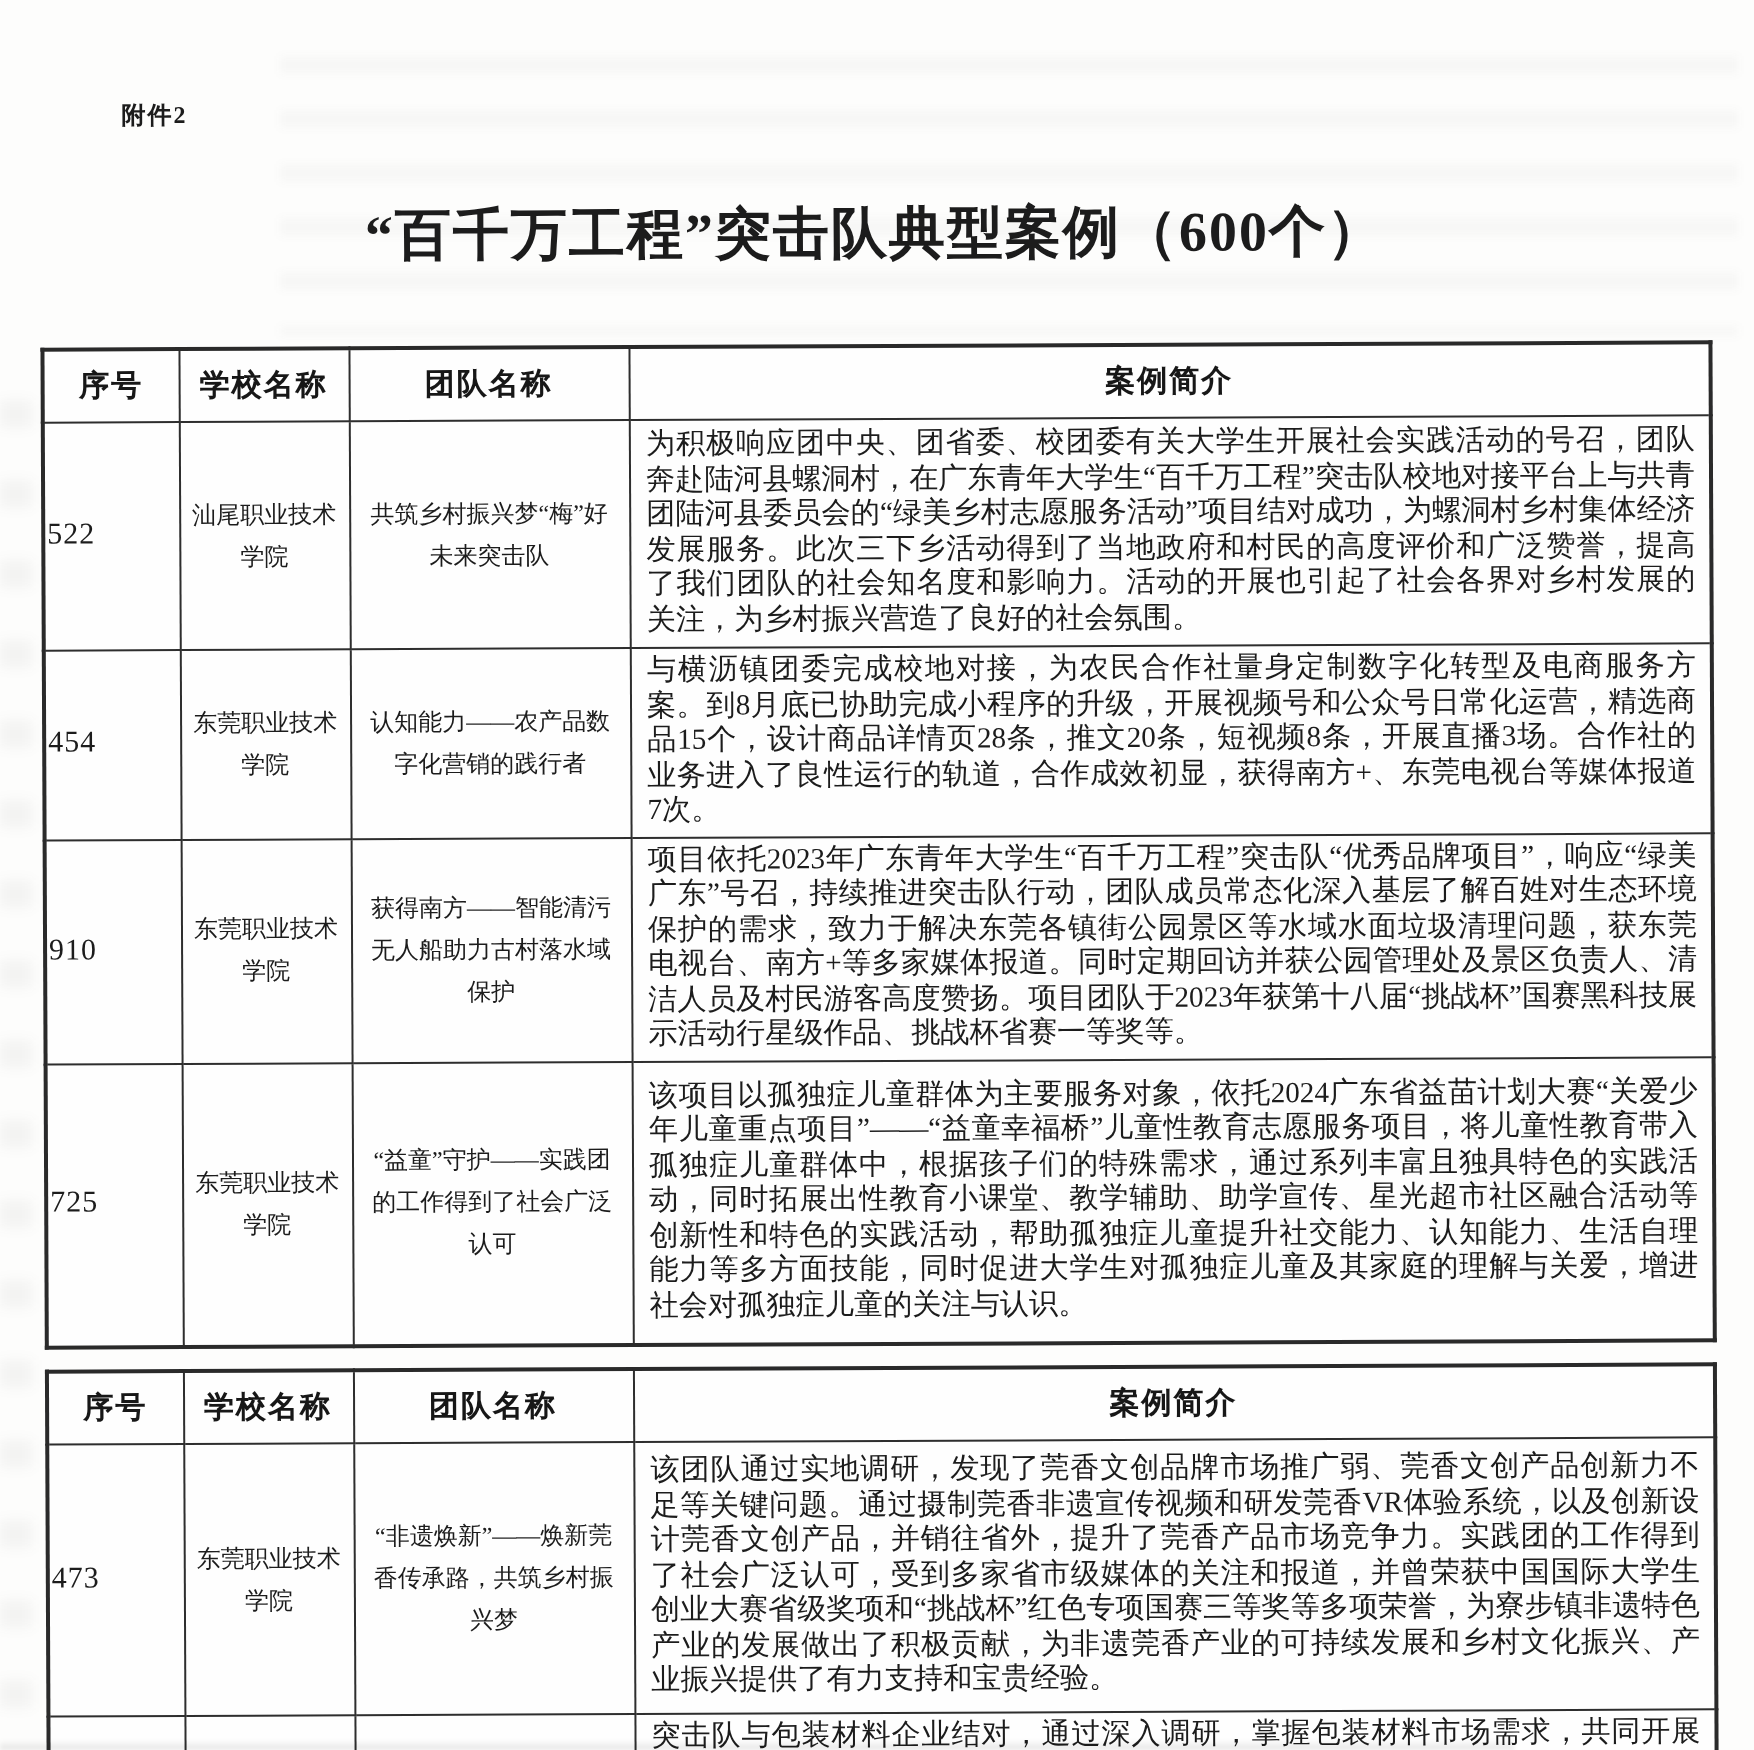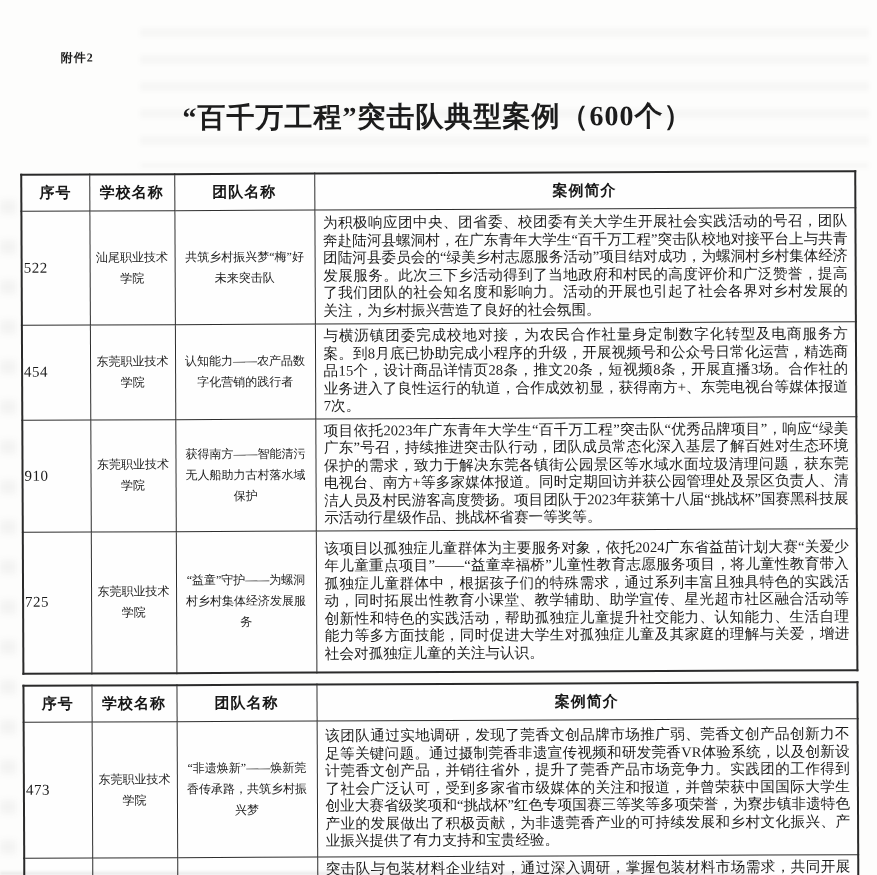--- a/index.html
+++ b/index.html
@@ -109,21 +109,21 @@
     </tr>
     <tr style="height:111px;">
       <td class="num">910</td>
       <td class="school">东莞职业技术学院</td>
       <td class="team">获得南方——智能清污无人船助力古村落水域保护</td>
       <td class="brief">项目依托2023年广东青年大学生“百千万工程”突击队“优秀品牌项目”，响应“绿美广东”号召，持续推进突击队行动，团队成员常态化深入基层了解百姓对生态环境保护的需求，致力于解决东莞各镇街公园景区等水域水面垃圾清理问题，获东莞电视台、南方+等多家媒体报道。同时定期回访并获公园管理处及景区负责人、清洁人员及村民游客高度赞扬。项目团队于2023年获第十八届“挑战杯”国赛黑科技展示活动行星级作品、挑战杯省赛一等奖等。</td>
     </tr>
     <tr style="height:142px;">
       <td class="num">725</td>
       <td class="school">东莞职业技术学院</td>
-      <td class="team">“益童”守护——为螺洞村乡村集体经济发展服务</td>
+      <td class="team">“益童”守护——实践团的工作得到了社会广泛认可</td>
       <td class="brief">该项目以孤独症儿童群体为主要服务对象，依托2024广东省益苗计划大赛“关爱少年儿童重点项目”——“益童幸福桥”儿童性教育志愿服务项目，将儿童性教育带入孤独症儿童群体中，根据孩子们的特殊需求，通过系列丰富且独具特色的实践活动，同时拓展出性教育小课堂、教学辅助、助学宣传、星光超市社区融合活动等创新性和特色的实践活动，帮助孤独症儿童提升社交能力、认知能力、生活自理能力等多方面技能，同时促进大学生对孤独症儿童及其家庭的理解与关爱，增进社会对孤独症儿童的关注与认识。</td>
     </tr>
   </tbody>
     </table>
 
   <table class="doc t2">
     <colgroup>
       <col class="c-num">
         <col class="c-school">
         <col class="c-team">

